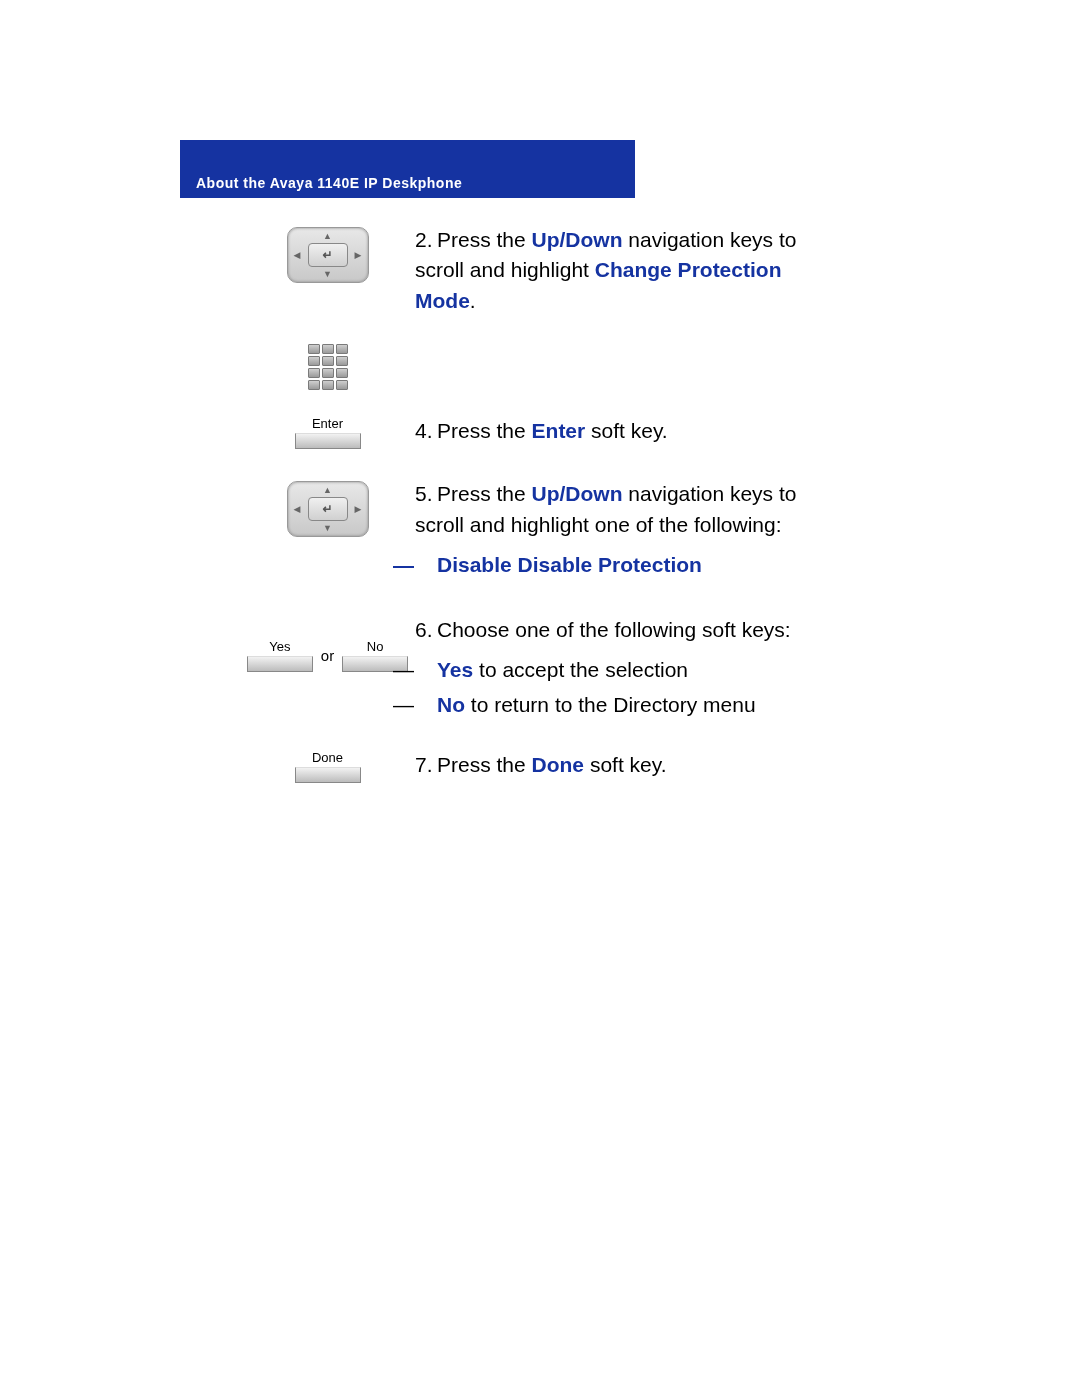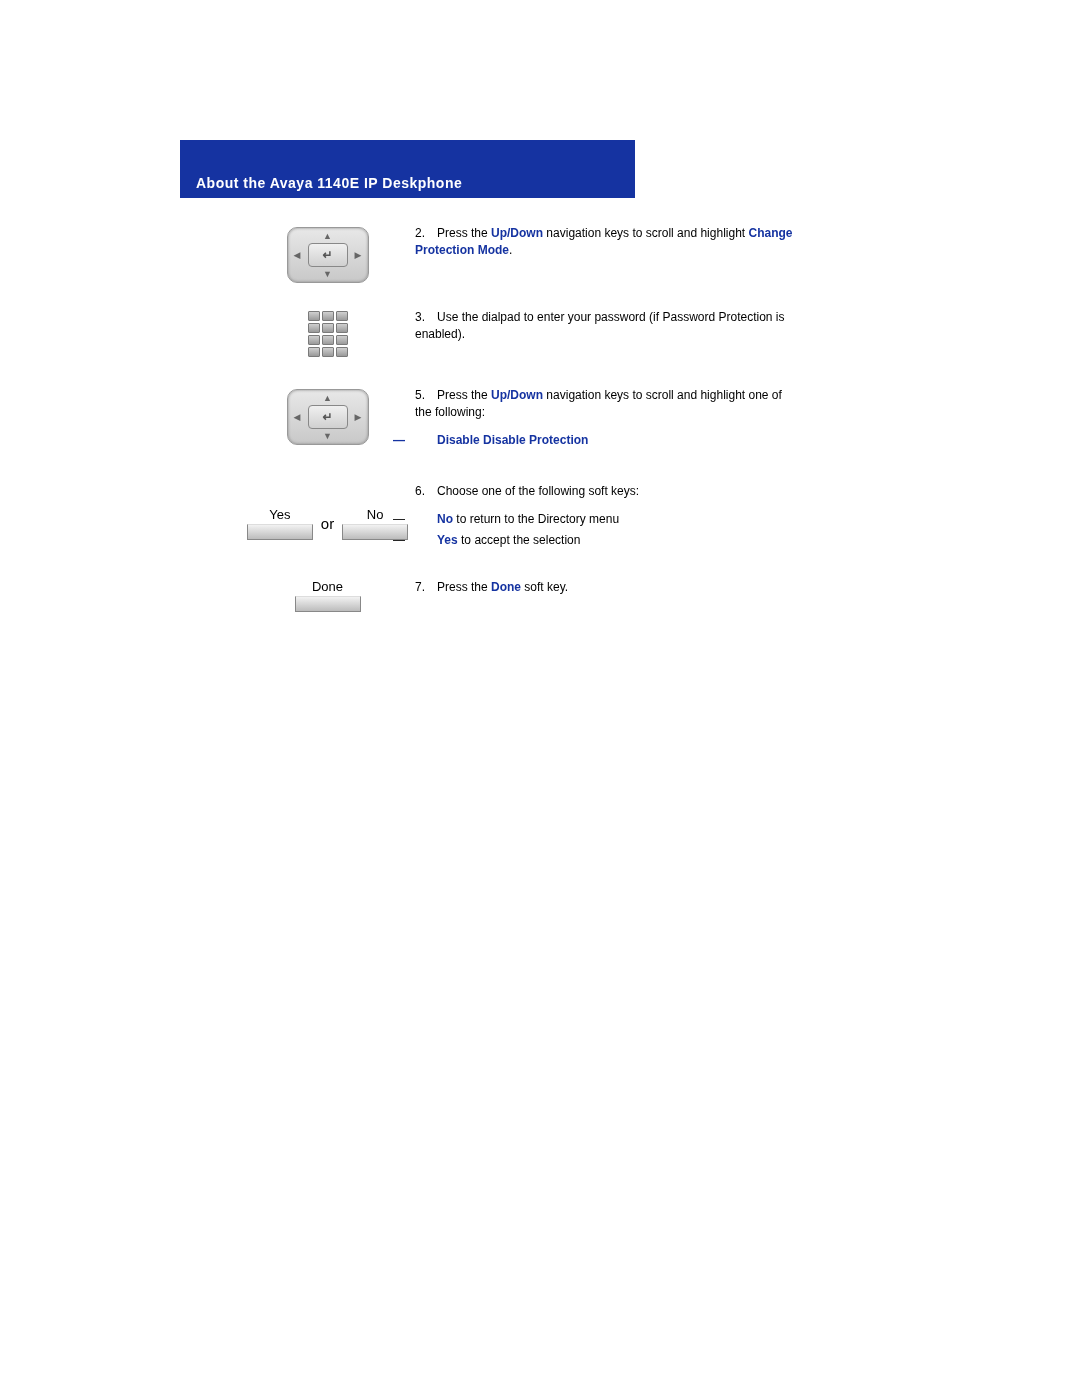--- a/index.html
+++ b/index.html
@@ -47,21 +47,21 @@
   .icon-col {
     width: 175px;
     flex-shrink: 0;
     display: flex;
     flex-direction: column;
     align-items: center;
     justify-content: flex-start;
   }
   .text-col {
     flex: 1;
-    font-size: 12px;
+    font-size: 21px;
     line-height: 1.45;
     color: #000;
   }
   .num {
     display: inline-block;
     min-width: 22px;
   }
   .bold-blue {
     color: #1533a1;
     font-weight: bold;
@@ -213,25 +213,33 @@
             <div class="key"></div>
             <div class="key"></div>
           <div class="key"></div>
             <div class="key"></div>
             <div class="key"></div>
           <div class="key"></div>
             <div class="key"></div>
             <div class="key"></div>
         </div>
       </div>
-      <div class="text-col">
-        <span class="num">3.</span><span>Use the dialpad to enter your password (if Password Protection is enabled).</span>
-      </div>
-    </div>
-
+    </div>
+
+    <div class="row">
+      <div class="icon-col">
+        <div class="softkey-wrap">
+          <div class="softkey-label">Enter</div>
+          <div class="softkey-btn"></div>
+        </div>
+      </div>
+      <div class="text-col">
+        <span class="num">4.</span><span>Press the </span><span class="bold-blue">Enter</span><span> soft key.</span>
+      </div>
+    </div>
 
     <div class="row" style="margin-top:30px;">
       <div class="icon-col">
         <div class="navpad">
           <span class="arrow up">▲</span>
           <span class="arrow down">▼</span>
           <span class="arrow left">◀</span>
           <span class="arrow right">▶</span>
           <span class="enter-arrow">↵</span>
         </div>
@@ -254,22 +262,22 @@
           <span class="or-text">or</span>
           <div class="softkey-wrap">
             <div class="softkey-label">No</div>
             <div class="softkey-btn"></div>
           </div>
         </div>
       </div>
       <div class="text-col">
         <span class="num">6.</span><span>Choose one of the following soft keys:</span>
         <div class="sub-list">
+          <div class="sub-item"><span class="dash">—</span><span class="bold-blue">Yes</span><span> to accept the selection</span></div>
           <div class="sub-item"><span class="dash">—</span><span class="bold-blue">No</span><span> to return to the Directory menu</span></div>
-          <div class="sub-item"><span class="dash">—</span><span class="bold-blue">Yes</span><span> to accept the selection</span></div>
         </div>
       </div>
     </div>
 
     <div class="row">
       <div class="icon-col">
         <div class="softkey-wrap">
           <div class="softkey-label">Done</div>
           <div class="softkey-btn"></div>
         </div>

